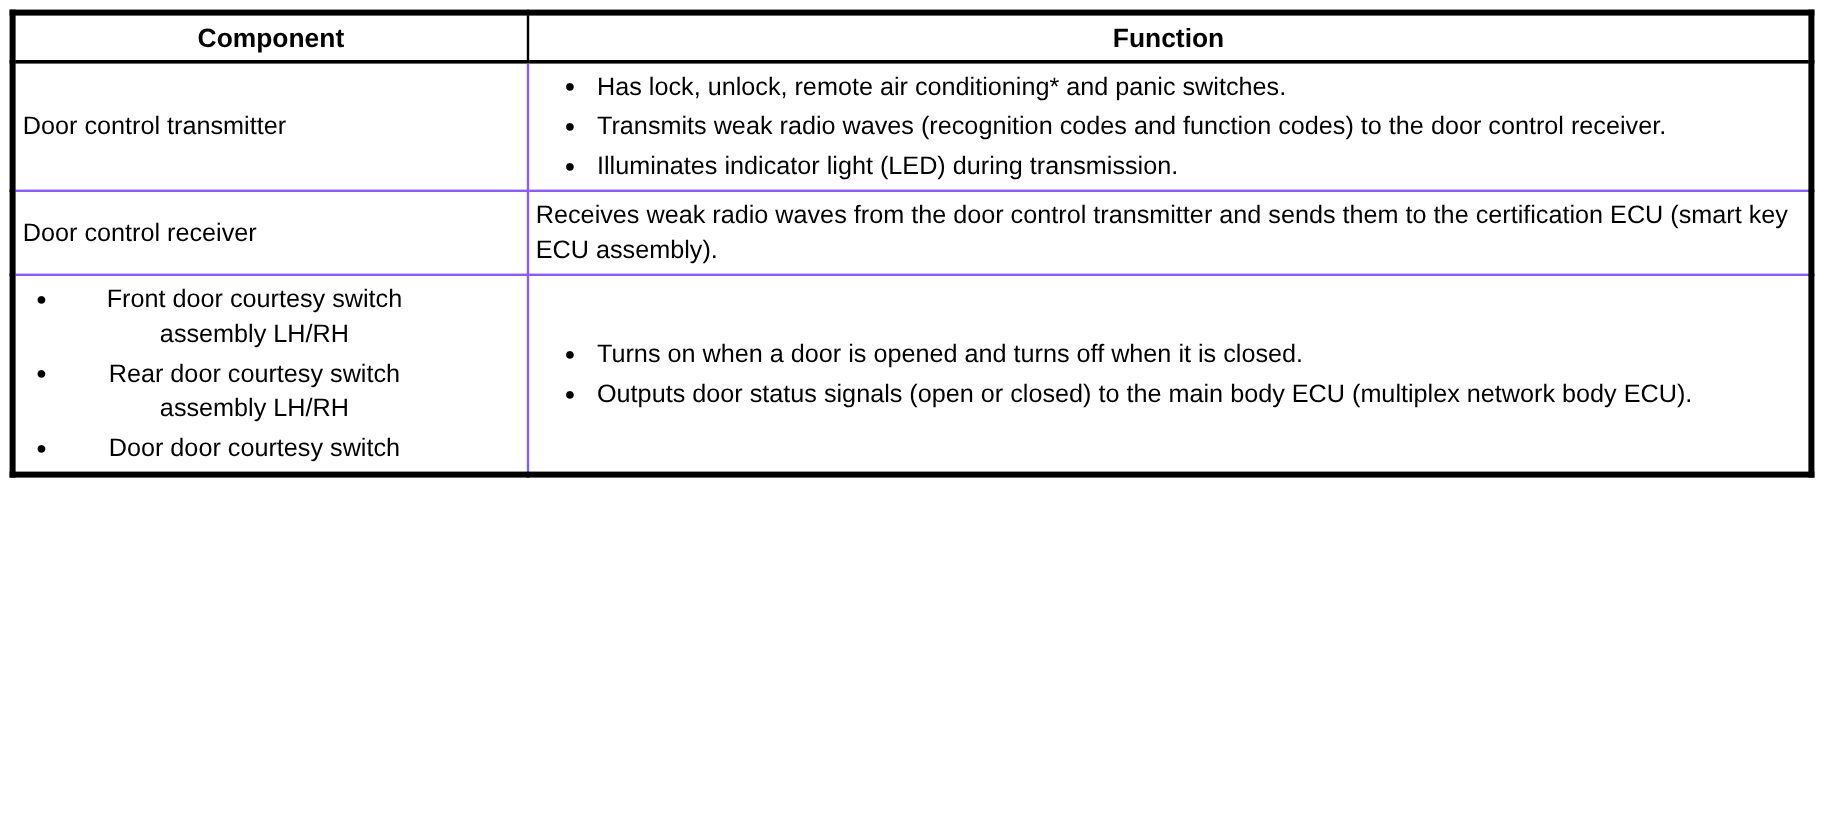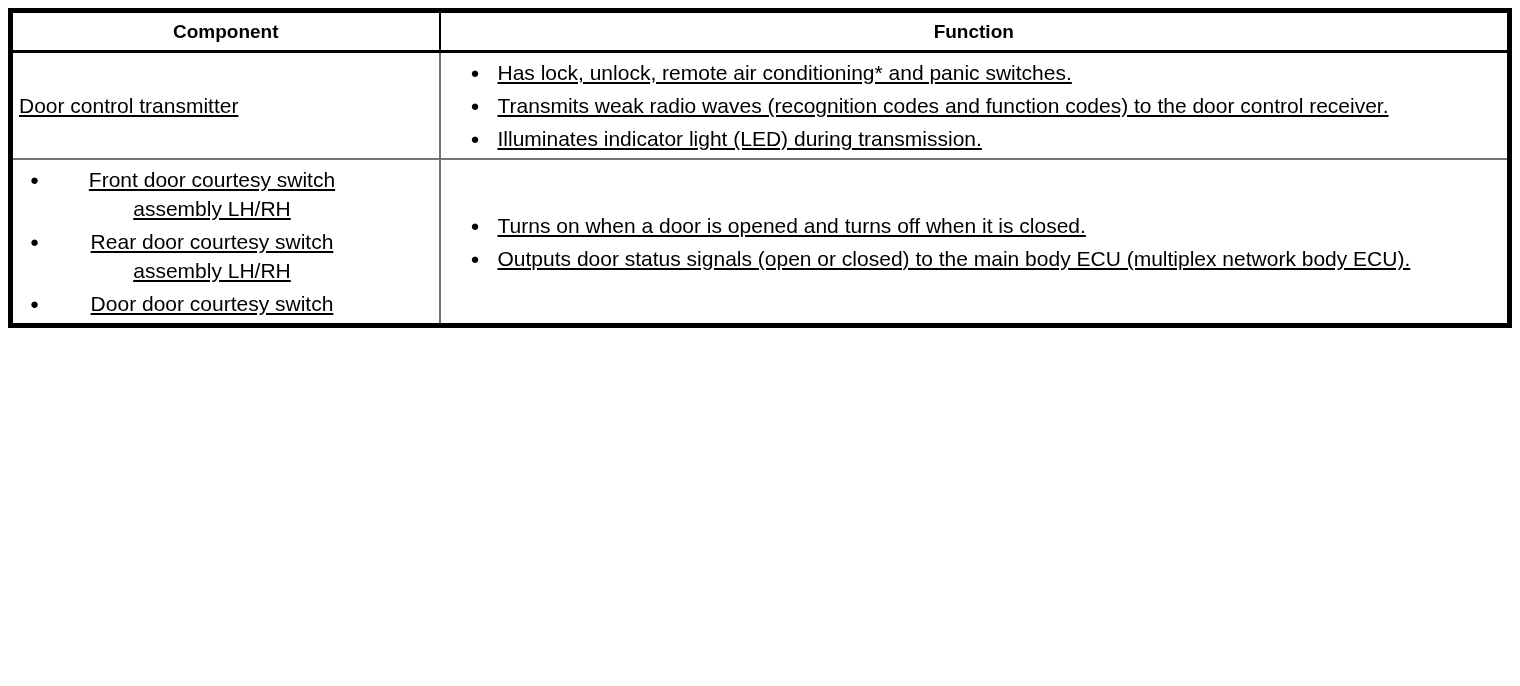--- a/index.html
+++ b/index.html
@@ -22,33 +22,32 @@
     table-layout: fixed;
     border: 5px solid #000000;
     background: #ffffff;
   }
   col.col-component { width: 429px; }
   col.col-function  { width: auto; }
   th {
     border-left: 2px solid #000000;
     border-right: 2px solid #000000;
     border-bottom: 3px solid #000000;
-    font-size: 19px;
+    font-size: 22px;
     font-weight: bold;
     text-align: center;
     padding: 4px 6px;
     line-height: 29px;
   }
   td {
-    border: 2px solid #737373;
+    border: 2px solid #8b5cf6;
     vertical-align: middle;
     padding: 5px 6px;
     font-size: 21px;
     line-height: 29px;
-    text-decoration: underline;
   }
   td p { margin: 0; }
   td ul {
     margin: 0;
     padding: 0;
     list-style: none;
   }
   td li {
     position: relative;
   }
@@ -89,20 +88,28 @@
           <td class="function-cell">
             <ul>
               <li>Has lock, unlock, remote air conditioning* and panic switches.</li>
               <li>Transmits weak radio waves (recognition codes and function codes) to the door control receiver.</li>
               <li>Illuminates indicator light (LED) during transmission.</li>
             </ul>
           </td>
         </tr>
         <tr>
           <td class="component-cell">
+            <p>Door control receiver</p>
+          </td>
+          <td class="function-cell">
+            <p>Receives weak radio waves from the door control transmitter and sends them to the certification ECU (smart key ECU assembly).</p>
+          </td>
+        </tr>
+        <tr>
+          <td class="component-cell">
             <ul>
               <li>Front door courtesy switch assembly LH/RH</li>
               <li>Rear door courtesy switch assembly LH/RH</li>
               <li>Door door courtesy switch</li>
             </ul>
           </td>
           <td class="function-cell">
             <ul>
               <li>Turns on when a door is opened and turns off when it is closed.</li>
               <li>Outputs door status signals (open or closed) to the main body ECU (multiplex network body ECU).</li>

